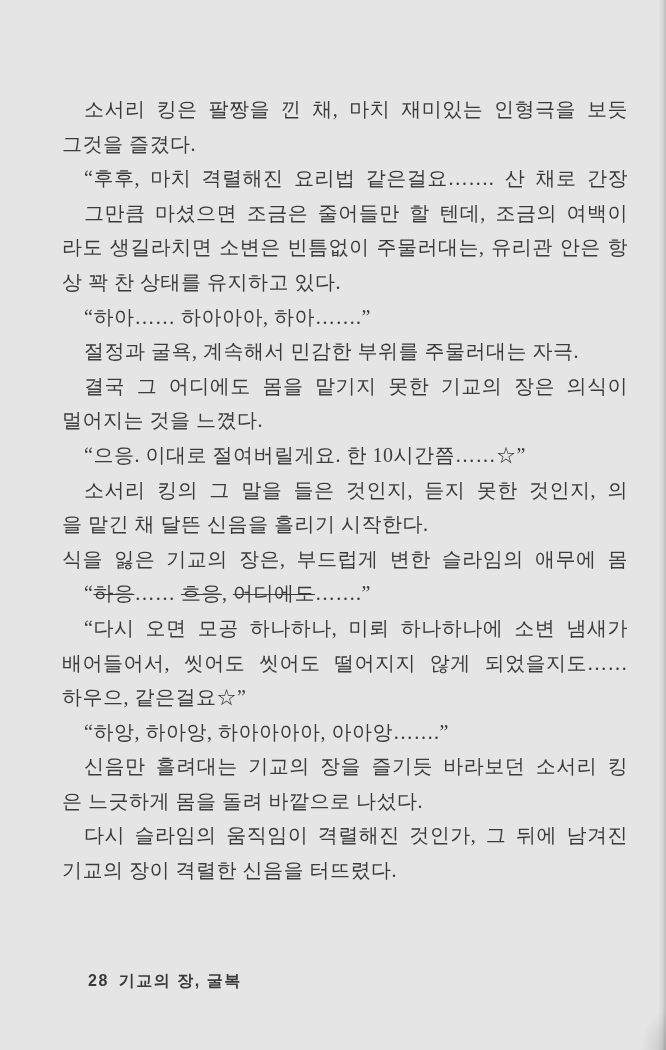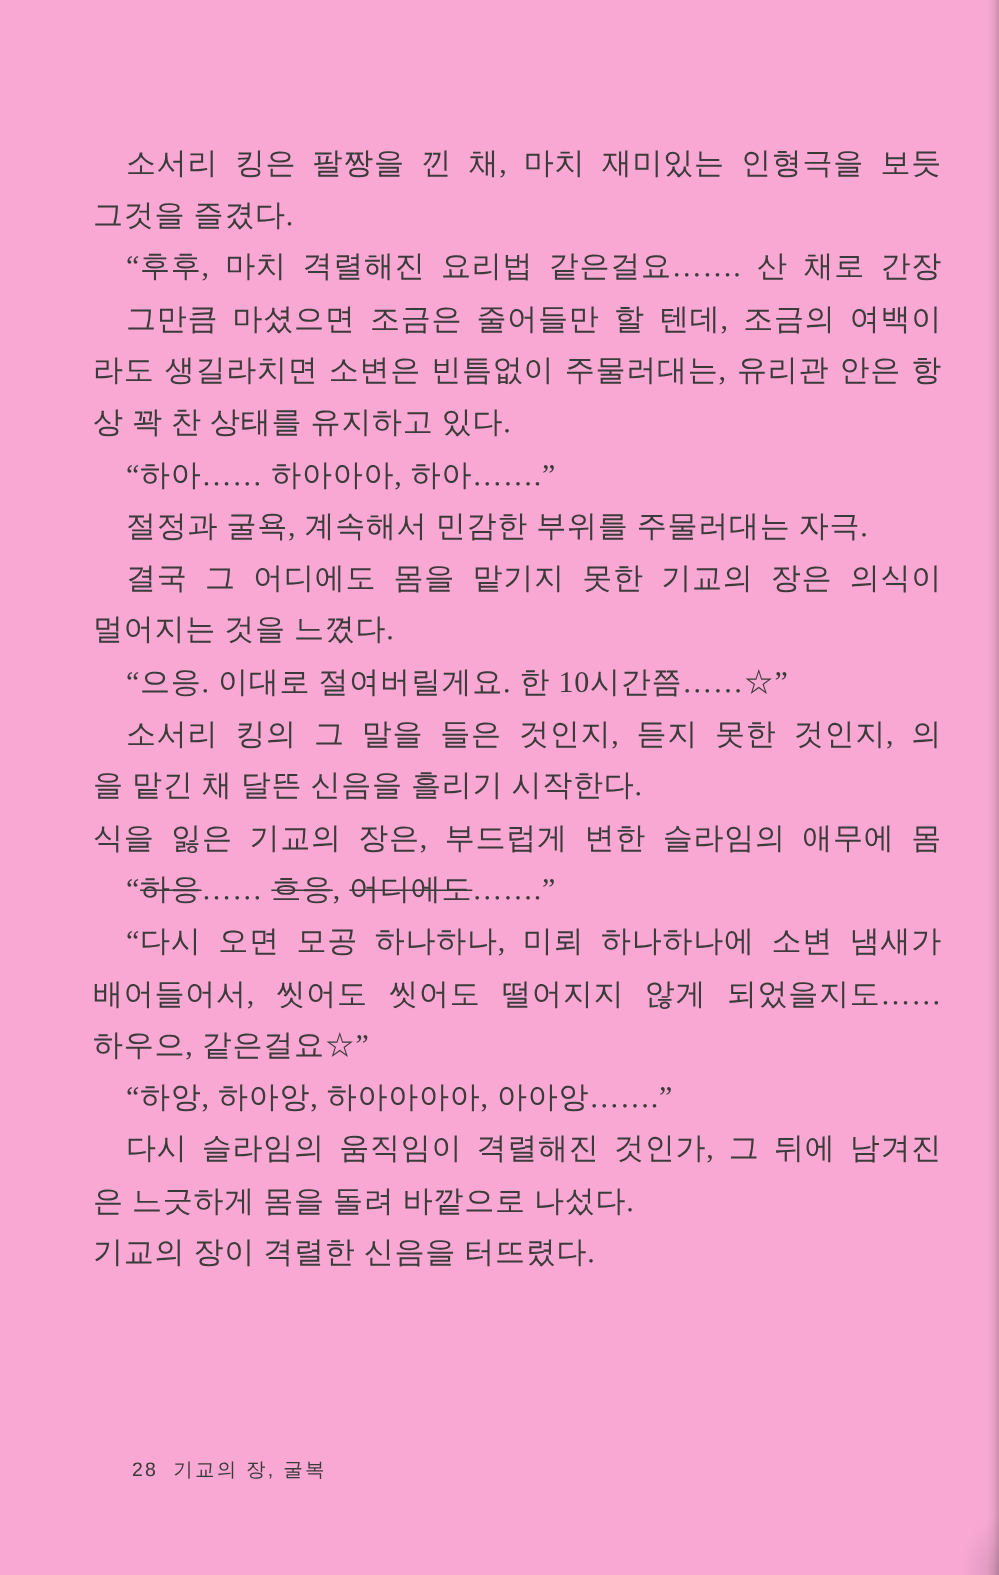--- a/index.html
+++ b/index.html
@@ -4,21 +4,21 @@
 <style>
   html, body {
     margin: 0;
     padding: 0;
     background: #ffffff;
   }
   .page {
     position: relative;
     width: 666px;
     height: 1050px;
-    background: #f9a8d4;
+    background: #e5e5e5;
     overflow: hidden;
     font-family: "Liberation Serif", "DejaVu Serif", serif;
   }
   .text-block {
     position: absolute;
     left: 62px;
     top: 92px;
     width: 566px;
   }
   .line {
@@ -40,24 +40,25 @@
   }
   .strike {
     text-decoration: line-through;
     text-decoration-thickness: 1px;
   }
   .footer {
     position: absolute;
     left: 88px;
     top: 971px;
     font-family: "Liberation Sans", "DejaVu Sans", sans-serif;
-    font-size: 13px;
+    font-size: 16px;
     color: #3a3a3a;
     letter-spacing: 1.5px;
     white-space: nowrap;
+    font-weight: bold;
   }
   .footer .page-num {
     margin-right: 10px;
   }
   .scan-edge {
     position: absolute;
     top: 0;
     right: 0;
     width: 8px;
     height: 1050px;
@@ -92,22 +93,23 @@
       <div class="line"><span>멀어지는 것을 느꼈다.</span></div>
       <div class="line indent"><span>“으응. 이대로 절여버릴게요. 한 10시간쯤……☆”</span></div>
       <div class="line indent fill"><span>소서리 킹의 그 말을 들은 것인지, 듣지 못한 것인지, 의</span></div>
       <div class="line"><span>을 맡긴 채 달뜬 신음을 흘리기 시작한다.</span></div>
       <div class="line fill"><span>식을 잃은 기교의 장은, 부드럽게 변한 슬라임의 애무에 몸</span></div>
       <div class="line indent"><span>“</span><span class="strike">하응</span><span>…… </span><span class="strike">흐응</span><span>, </span><span class="strike">어디에도</span><span>…….”</span></div>
       <div class="line indent fill"><span>“다시 오면 모공 하나하나, 미뢰 하나하나에 소변 냄새가</span></div>
       <div class="line fill"><span>배어들어서, 씻어도 씻어도 떨어지지 않게 되었을지도……</span></div>
       <div class="line"><span>하우으, 같은걸요☆”</span></div>
       <div class="line indent"><span>“하앙, 하아앙, 하아아아아, 아아앙…….”</span></div>
+      <div class="line indent fill"><span>신음만 흘려대는 기교의 장을 즐기듯 바라보던 소서리 킹</span></div>
+      <div class="line"><span>은 느긋하게 몸을 돌려 바깥으로 나섰다.</span></div>
       <div class="line indent fill"><span>다시 슬라임의 움직임이 격렬해진 것인가, 그 뒤에 남겨진</span></div>
-      <div class="line"><span>은 느긋하게 몸을 돌려 바깥으로 나섰다.</span></div>
       <div class="line"><span>기교의 장이 격렬한 신음을 터뜨렸다.</span></div>
     </div>
 
   <div class="footer">
     <span class="page-num">28</span><span>기교의 장, 굴복</span>
   </div>
 
   <div class="scan-edge"></div>
   <div class="scan-corner"></div>
 

